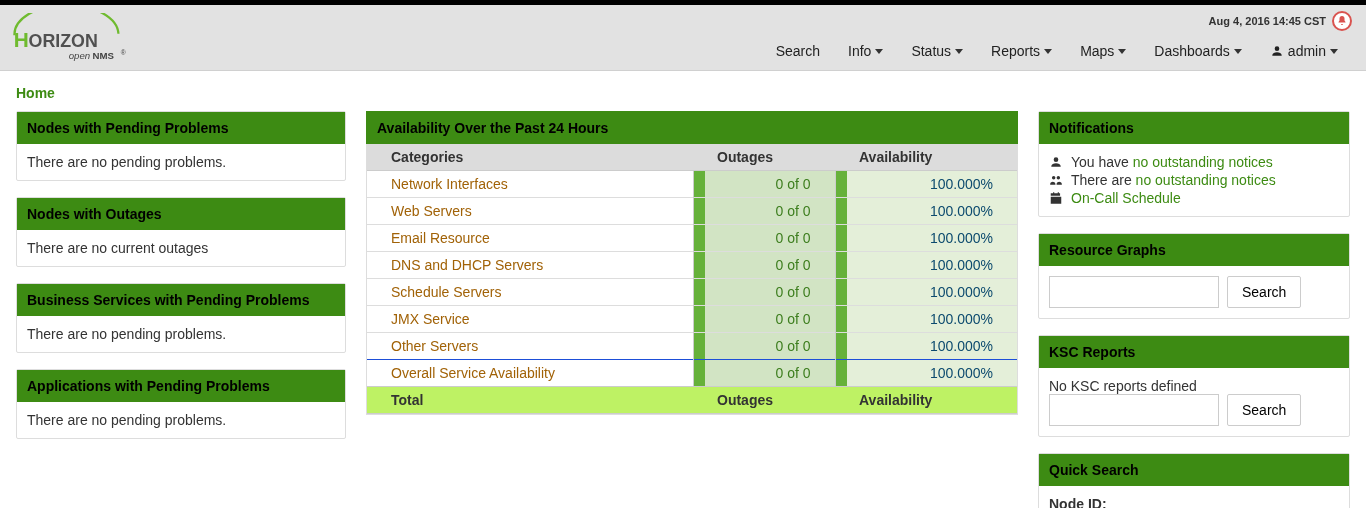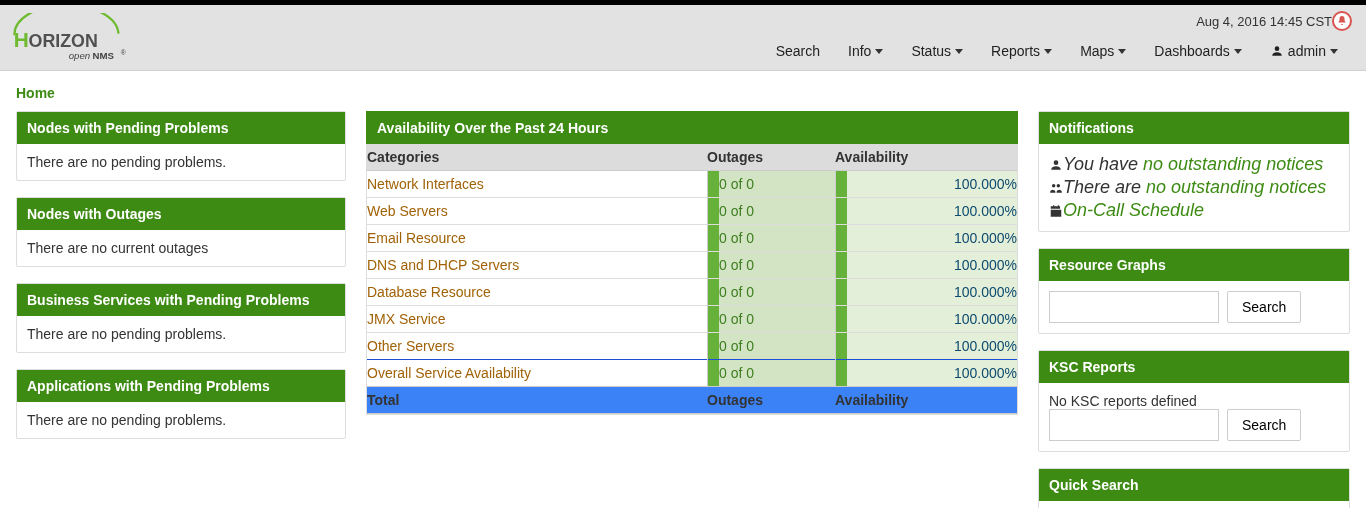--- a/index.html
+++ b/index.html
@@ -22,25 +22,25 @@
     position: absolute;
     left: 10px; top: 8px;
     width: 150px;
   }
   
   .logo svg { width: 150px; height: 52px; }
   .clock {
     position: absolute;
     right: 14px;
     top: 6px;
-    font-weight: 400;
-    font-size: 13px;
+    font-weight: 700;
+    font-size: 11px;
     display: flex;
     align-items: center;
-    gap: 0;
+    gap: 6px;
   }
   .bell-badge {
     width: 20px; height: 20px; border-radius: 50%;
     border: 2px solid #d9534f;
     display: inline-flex; align-items: center; justify-content: center;
     background: #fff;
   }
   .bell-badge svg { width: 12px; height: 12px; }
   nav.mainnav {
     position: absolute;
@@ -80,21 +80,21 @@
     padding: 0 16px 20px;
   }
   .col { display: flex; flex-direction: column; gap: 16px; }
   .panel {
     border: 1px solid #ddd;
     border-radius: 2px;
     background: #fff;
   }
   .panel-header {
     background: #3d8b13;
-    color: #ffffff;
+    color: #000000;
     font-weight: 700;
     padding: 8px 10px;
     font-size: 14px;
   }
   .panel-body {
     padding: 10px 10px;
     font-size: 14px;
     color: #333;
   }
   .panel-body.tight { padding: 8px 10px; }
@@ -112,56 +112,57 @@
     padding: 0 14px;
     font-size: 14px;
     cursor: pointer;
     border-radius: 2px;
   }
   .panel-body .formrow { display: flex; gap: 8px; align-items: center; }
   .panel-body label {
     display: block; font-weight: 700; margin-bottom: 6px;
   }
   .notif-line {
-    display: flex; align-items: center; 
-    font-size: 18px; margin: 2px 0; font-style: italic;
+    display: flex; align-items: center; gap: 8px;
+    font-size: 14px; margin: 2px 0;
   }
   .notif-line a { color: #3d8b13; text-decoration: none; cursor: pointer; }
   .icon14 { width: 14px; height: 14px; flex-shrink: 0; }
   
   .avail-table { width: 100%; border-collapse: collapse; }
   .avail-table tr { }
-  .avail-table th, .avail-table td { text-align: left; padding: 5px 0; font-size: 14px; }
+  .avail-table th, .avail-table td { text-align: left; padding: 5px 24px; font-size: 14px; }
   .avail-table thead th {
     background: #dcdcdc;
     font-weight: 700;
     border-bottom: 1px solid #ccc;
   }
   .avail-table tbody tr { border-top: 1px solid #ddd; }
   .avail-table tbody tr:last-child { border-bottom: 1px solid #1d4ed8; }
   .avail-table td.cat a { color: #a16207; text-decoration: none; cursor: pointer; }
   .avail-table td.sepcell {
     width: 12px;
     background: #66b13a;
     border-left: 1px solid #ccc;
     padding: 0;
   }
   .avail-table td.outage {
+    text-align: right;
     background: #d2e4c4;
     color: #3d7e1e;
-    width: 116px;
+    width: 130px;
   }
   .avail-table td.avail {
     text-align: right;
     background: #e4efd9;
     color: #0c4a6e;
     width: 170px;
   }
   .avail-table tfoot th {
-    background: #3b82f6;
+    background: #bef264;
     font-weight: 700;
     border-top: 1px solid #ccc;
     border-bottom: 1px solid #ccc;
   }
   .avail-panel { border: none; }
   .avail-panel .panel-header { border: 1px solid #3d8b13; border-bottom: none; }
   .avail-table-wrap { border: 1px solid #ddd; border-top: none; }
   .user-icon { width: 14px; height: 14px; }
 </style>
 </head>
@@ -284,21 +285,21 @@
                 <td class="avail">100.000%</td>
               </tr>
               <tr>
                 <td class="cat"><a>DNS and DHCP Servers</a></td>
                 <td class="sepcell"></td>
                 <td class="outage">0 of 0</td>
                 <td class="sepcell"></td>
                 <td class="avail">100.000%</td>
               </tr>
               <tr>
-                <td class="cat"><a>Database Resource</a></td>
+                <td class="cat"><a>Schedule Servers</a></td>
                 <td class="sepcell"></td>
                 <td class="outage">0 of 0</td>
                 <td class="sepcell"></td>
                 <td class="avail">100.000%</td>
               </tr>
               <tr>
                 <td class="cat"><a>JMX Service</a></td>
                 <td class="sepcell"></td>
                 <td class="outage">0 of 0</td>
                 <td class="sepcell"></td>

